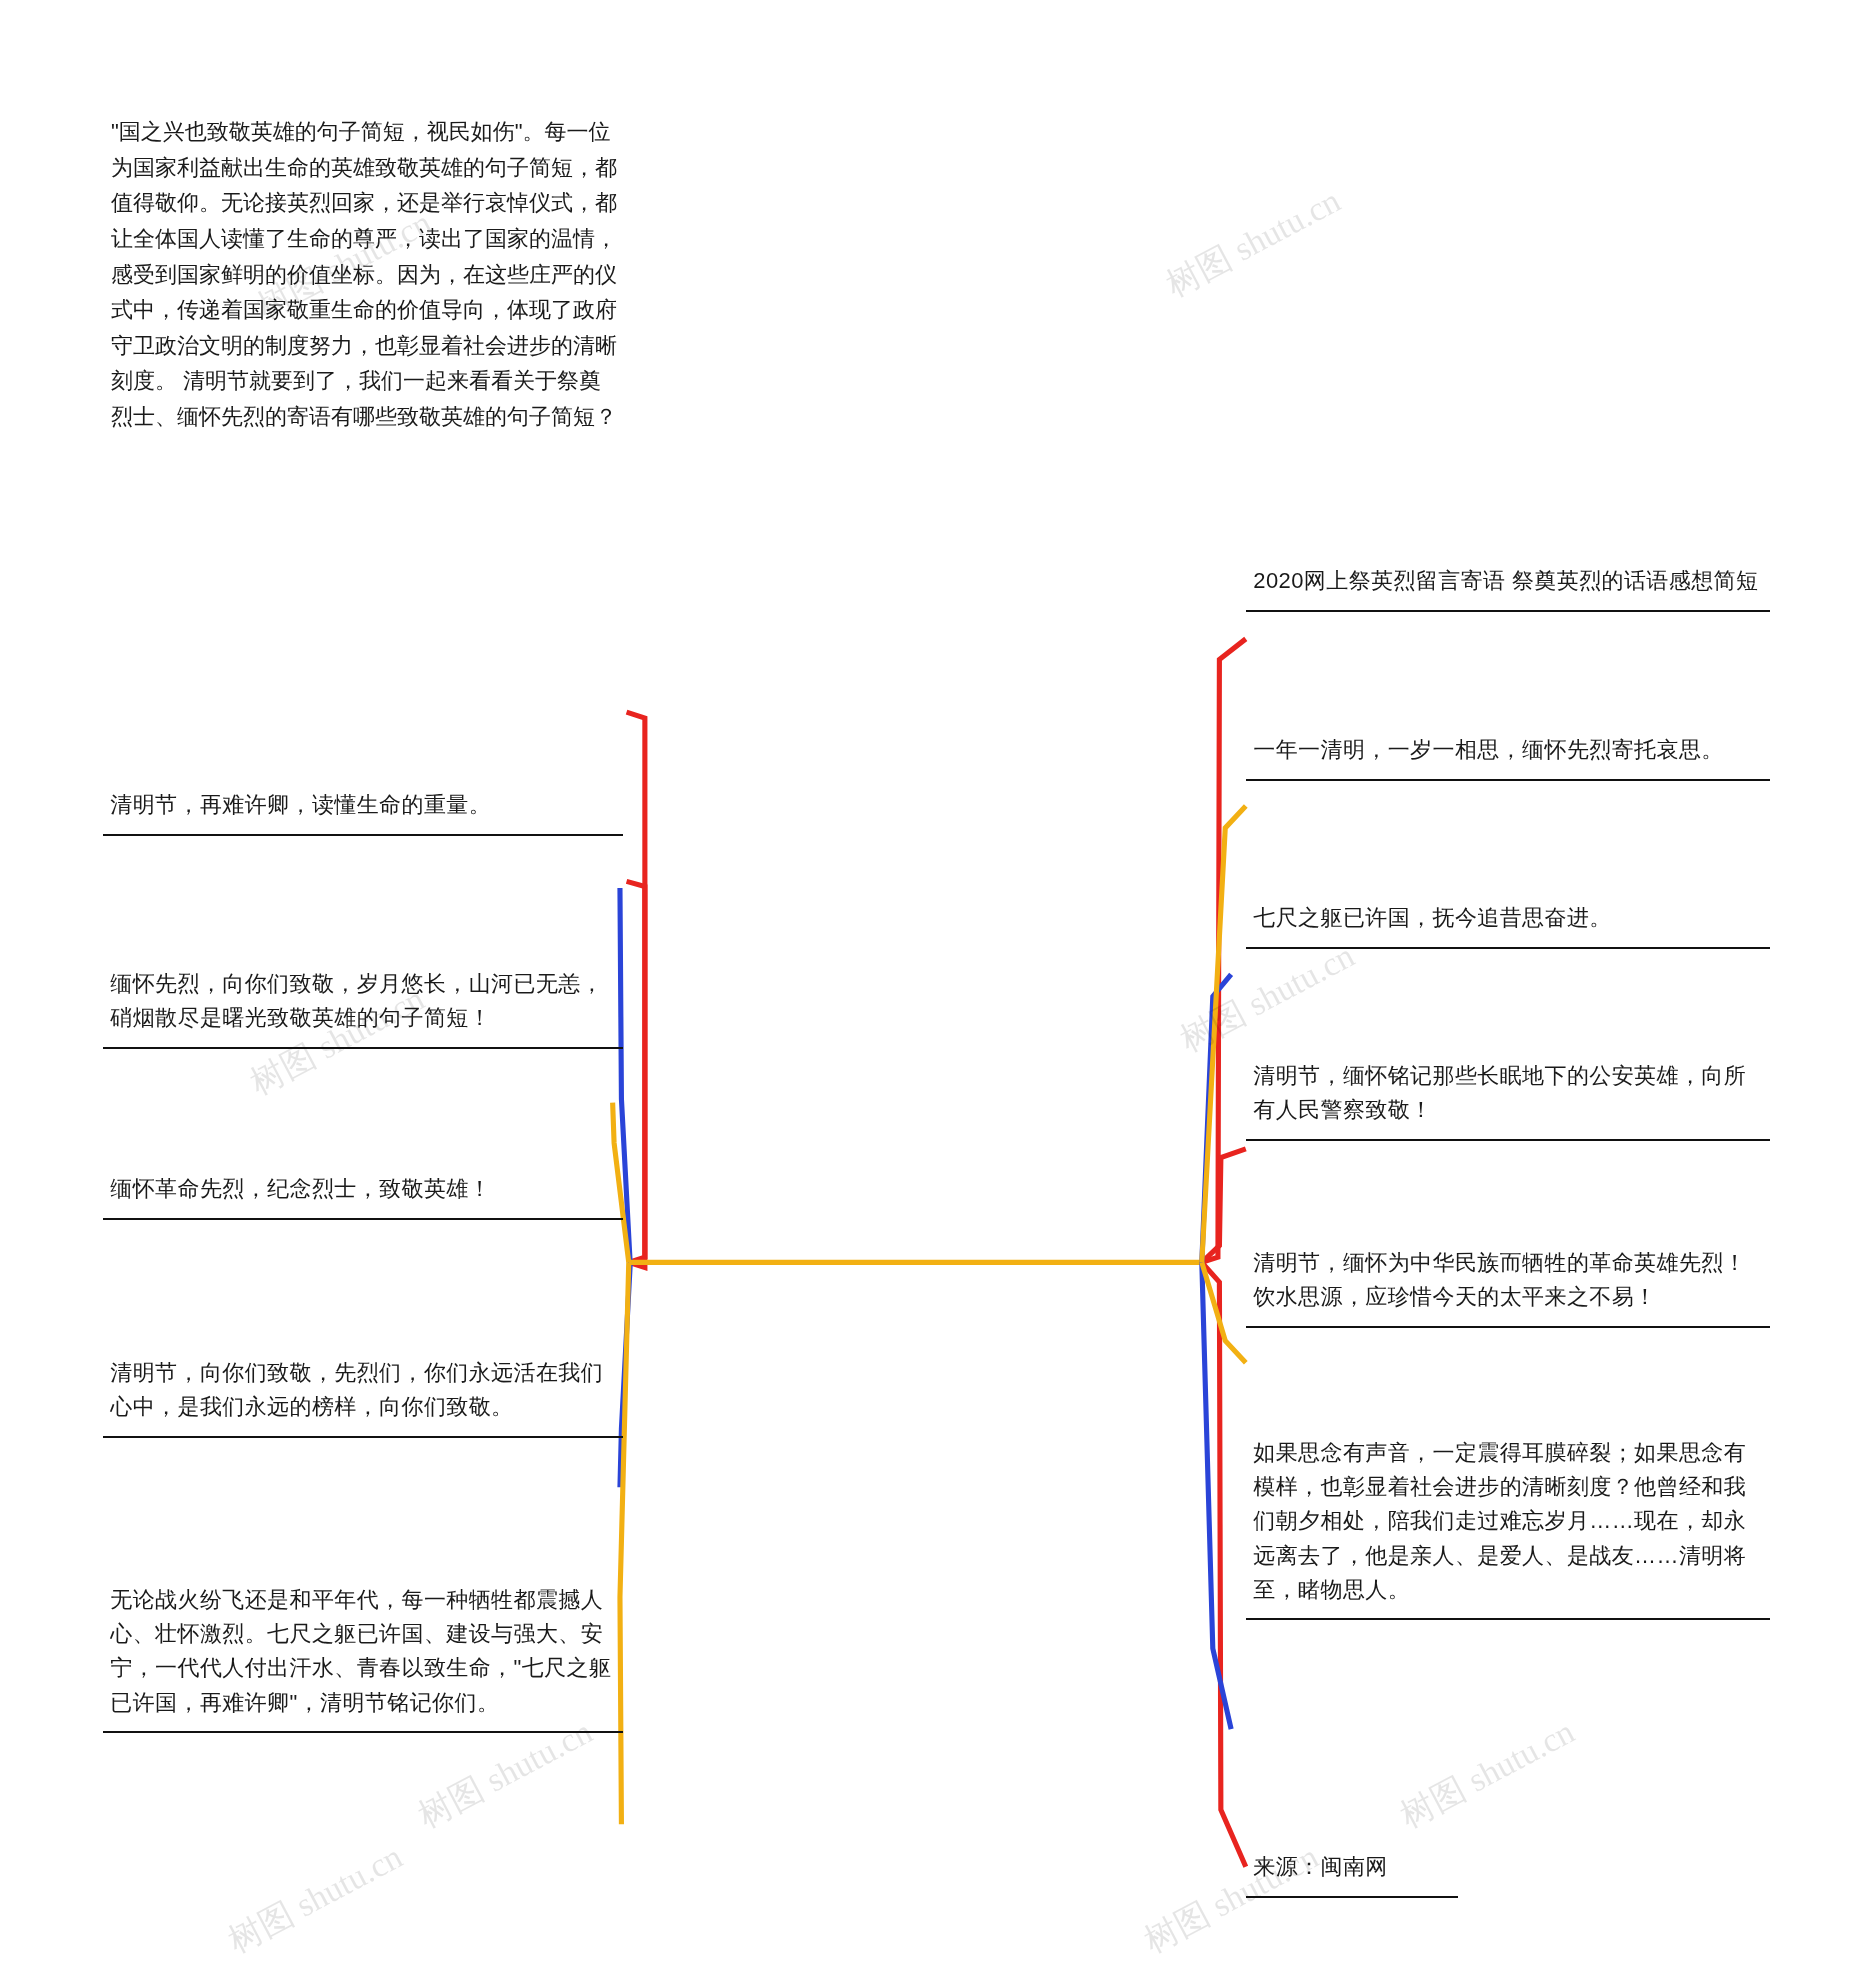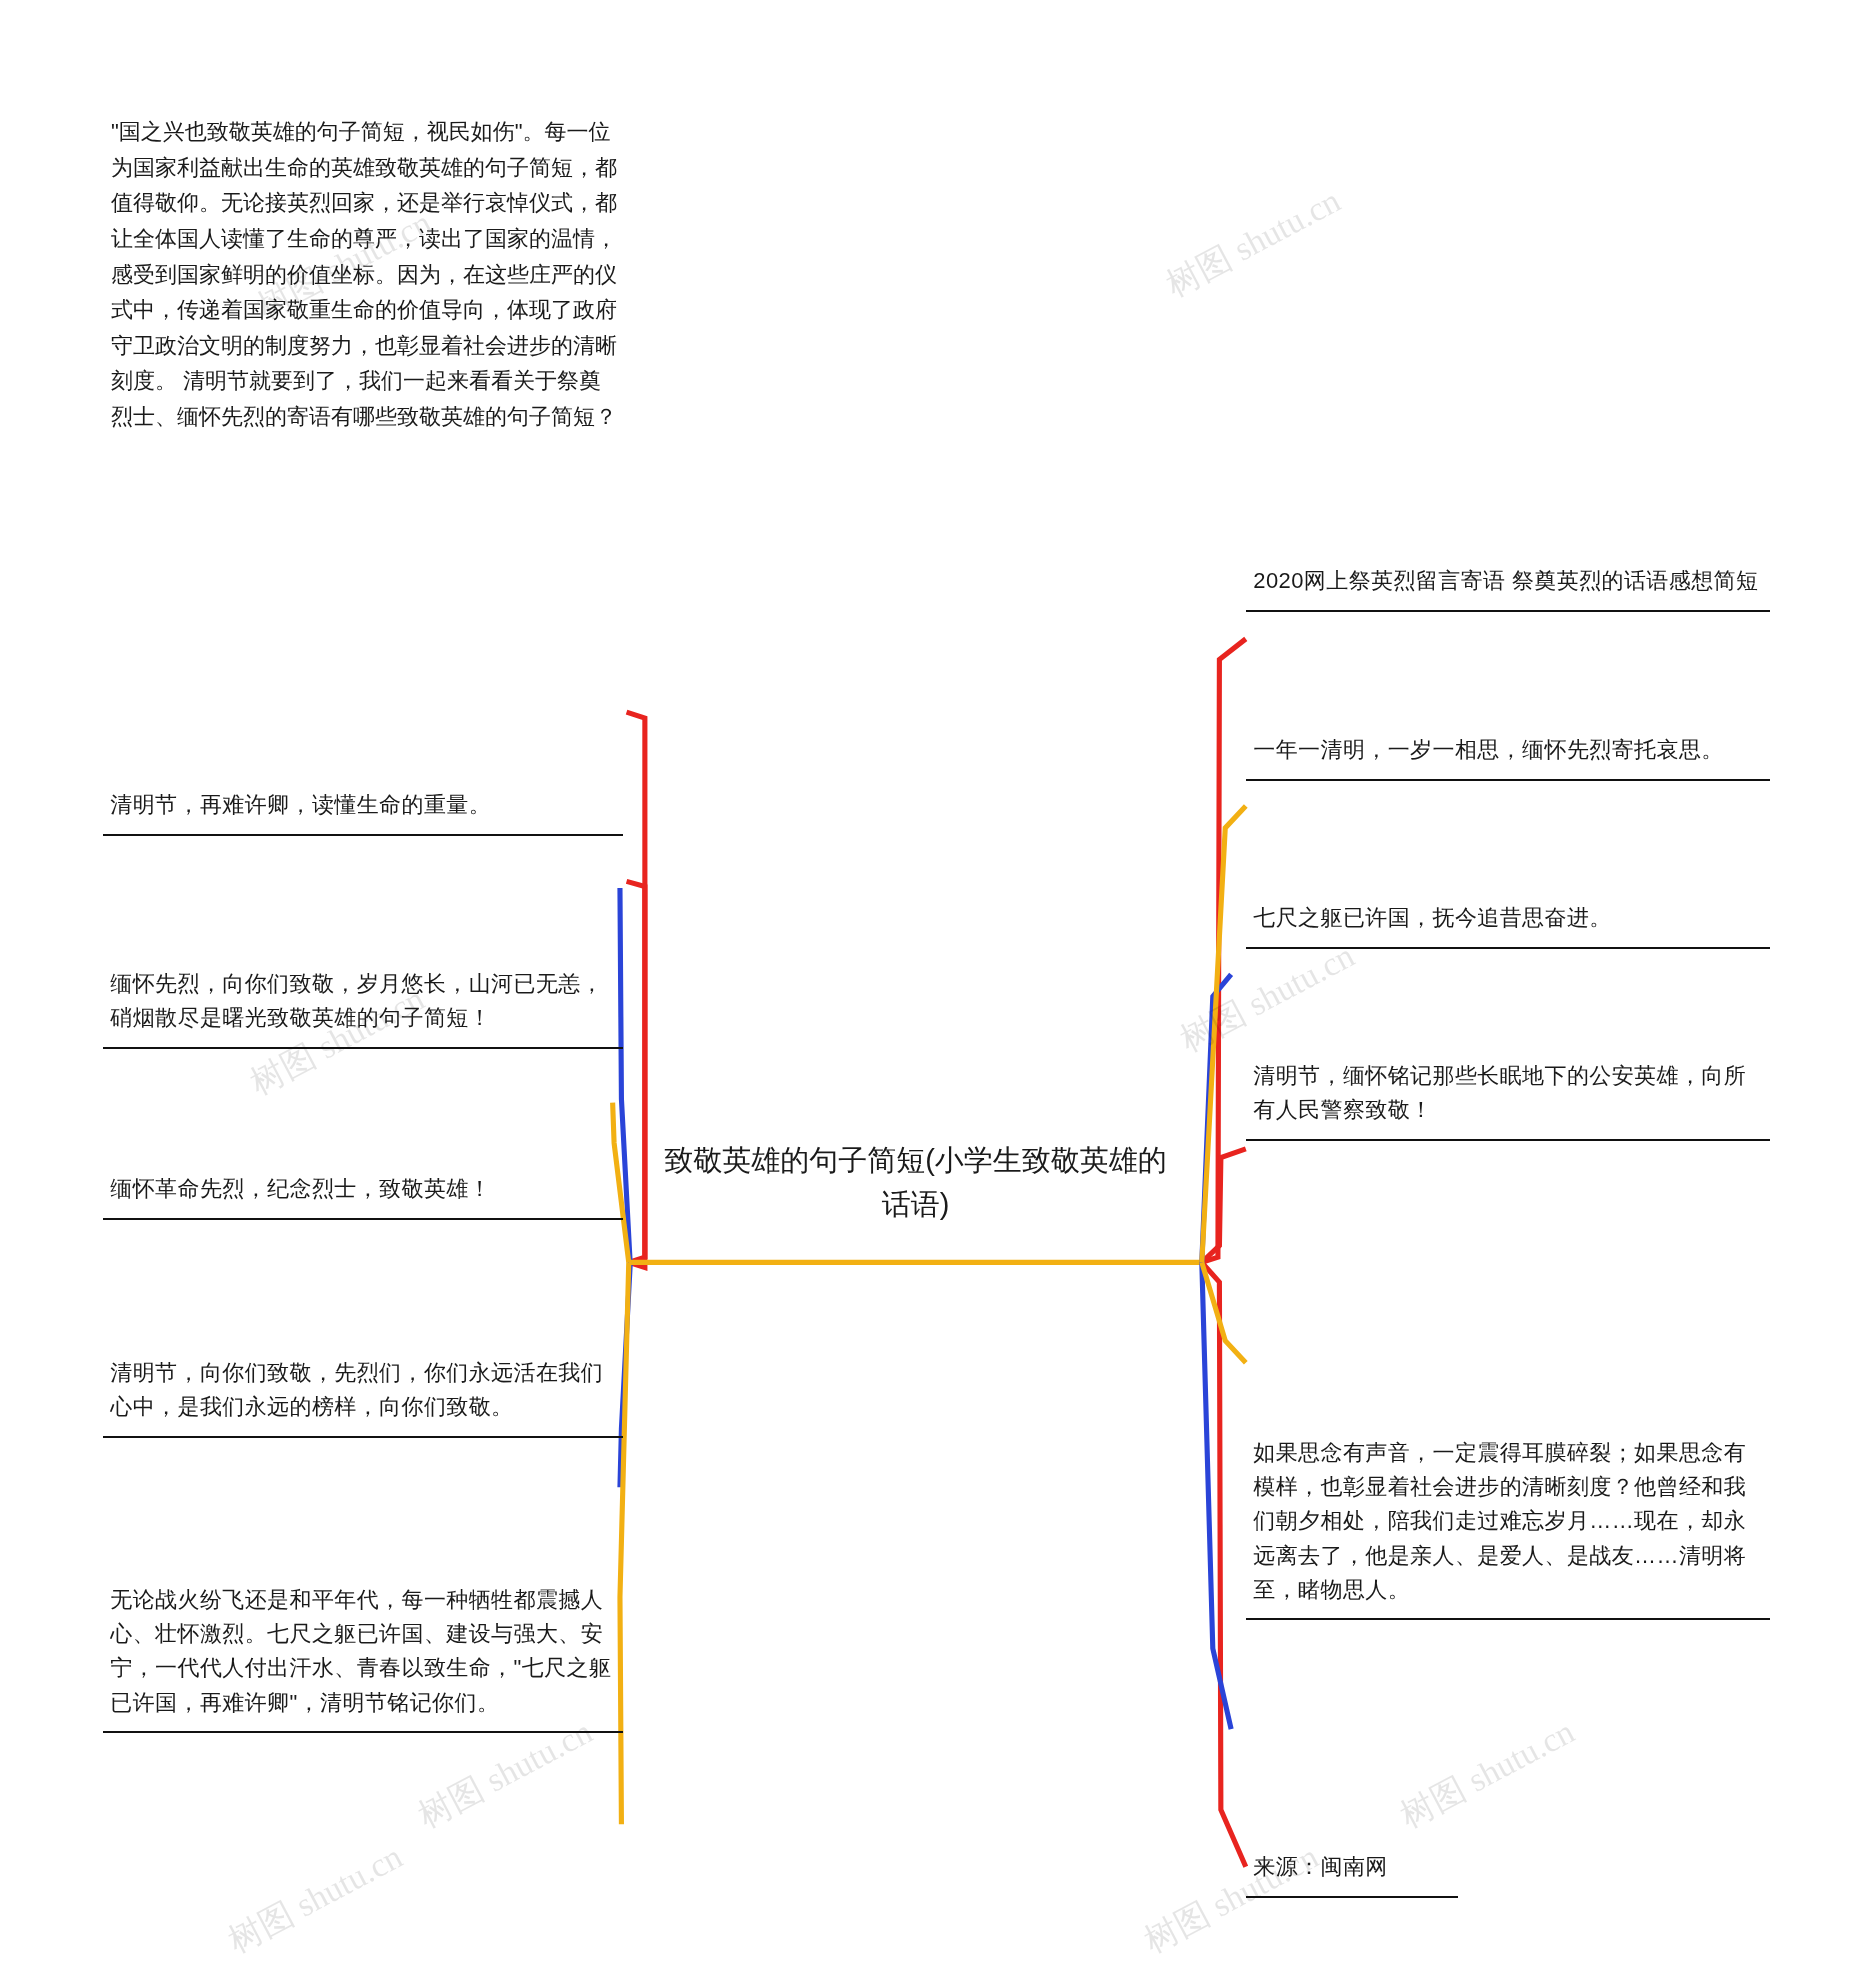--- a/index.html
+++ b/index.html
@@ -100,23 +100,20 @@
   <div class="wm" style="left:1172px; top:975px;">树图 shutu.cn</div>
   <div class="wm" style="left:410px; top:1751px;">树图 shutu.cn</div>
   <div class="wm" style="left:1392px; top:1751px;">树图 shutu.cn</div>
   <div class="wm" style="left:220px; top:1876px;">树图 shutu.cn</div>
   <div class="wm" style="left:1136px; top:1876px;">树图 shutu.cn</div>
 
   <div class="intro" style="left:111px; top:114px; width:507px;">
     <span class="txt">"国之兴也致敬英雄的句子简短，视民如伤"。每一位为国家利益献出生命的英雄致敬英雄的句子简短，都值得敬仰。无论接英烈回家，还是举行哀悼仪式，都让全体国人读懂了生命的尊严，读出了国家的温情，感受到国家鲜明的价值坐标。因为，在这些庄严的仪式中，传递着国家敬重生命的价值导向，体现了政府守卫政治文明的制度努力，也彰显着社会进步的清晰刻度。 清明节就要到了，我们一起来看看关于祭奠烈士、缅怀先烈的寄语有哪些致敬英雄的句子简短？</span>
   </div>
 
-  <div class="center-title" style="left:659px; top:1139px; width:513px;">
-    <span class="txt">致敬英雄的句子简短(小学生致敬英雄的话语)</span>
-  </div>
 
   <div class="node underlined" style="left:103px; top:755px; width:520px;">
     <span class="txt">清明节，再难许卿，读懂生命的重量。</span>
   </div>
 
   <div class="node underlined" style="left:103px; top:934px; width:520px;">
     <span class="txt">缅怀先烈，向你们致敬，岁月悠长，山河已无恙，硝烟散尽是曙光致敬英雄的句子简短！</span>
   </div>
 
   <div class="node underlined" style="left:103px; top:1139px; width:520px;">
@@ -140,20 +137,23 @@
   </div>
 
   <div class="node underlined" style="left:1246px; top:868px; width:524px;">
     <span class="txt">七尺之躯已许国，抚今追昔思奋进。</span>
   </div>
 
   <div class="node underlined" style="left:1246px; top:1026px; width:524px;">
     <span class="txt">清明节，缅怀铭记那些长眠地下的公安英雄，向所有人民警察致敬！</span>
   </div>
 
+  <div class="node underlined" style="left:1246px; top:1213px; width:524px;">
+    <span class="txt">清明节，缅怀为中华民族而牺牲的革命英雄先烈！饮水思源，应珍惜今天的太平来之不易！</span>
+  </div>
 
   <div class="node underlined" style="left:1246px; top:1403px; width:524px;">
     <span class="txt">如果思念有声音，一定震得耳膜碎裂；如果思念有模样，也彰显着社会进步的清晰刻度？他曾经和我们朝夕相处，陪我们走过难忘岁月……现在，却永远离去了，他是亲人、是爱人、是战友……清明将至，睹物思人。</span>
   </div>
 
   <div class="node underlined" style="left:1246px; top:1817px; width:212px;">
     <span class="txt">来源：闽南网</span>
   </div>
 
 </div>

